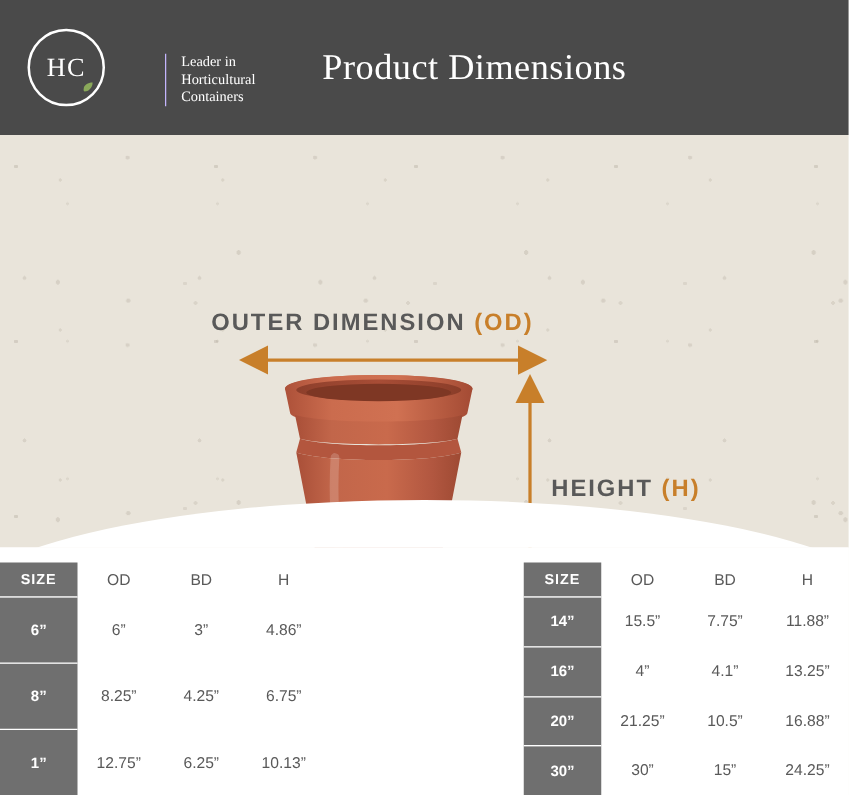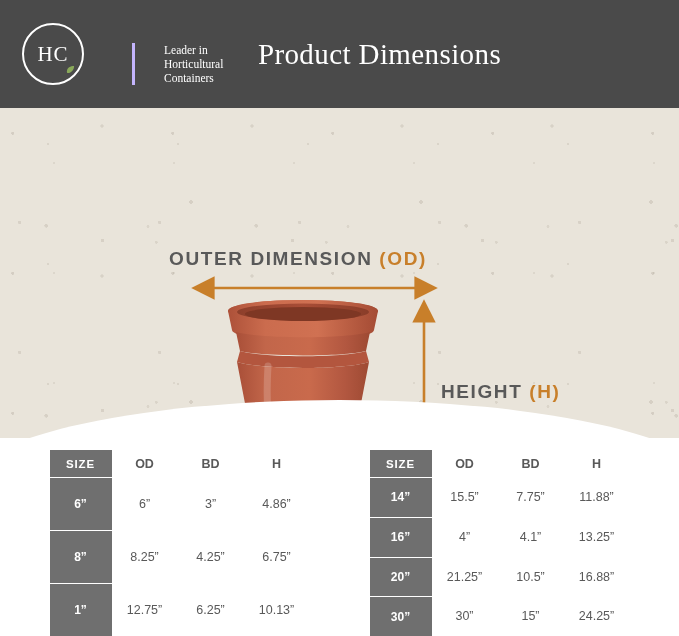--- a/index.html
+++ b/index.html
@@ -54,22 +54,22 @@
   }
   .logo-leaf {
     position: absolute;
     right: 7px;
     bottom: 9px;
     width: 9px;
     height: 9px;
   }
   .logo-text {
     margin-left: 12px;
-    padding-left: 29px;
-    border-left: 3px solid #c4b5fd;
+    padding-left: 12px;
+    border-left: 1px solid #c4b5fd;
     color: #ffffff;
     font-family: "Liberation Serif", serif;
     font-size: 11.5px;
     line-height: 14px;
     white-space: nowrap;
   }
   .header-title {
     position: absolute;
     left: 0;
     right: 0;
@@ -142,21 +142,21 @@
   .lbl-od { left: 169px; top: 140px; }
   .lbl-h  { left: 441px; top: 273px; }
 
   
   .tables {
     position: relative;
     width: 679px;
     height: 198px;
     background: #ffffff;
     display: flex;
-    justify-content: center;
+    justify-content: space-between;
     gap: 60px;
     padding-top: 12px;
     box-sizing: border-box;
   }
   table.dim {
     border-collapse: collapse;
     font-family: "Liberation Sans", sans-serif;
     font-size: 12.5px;
     color: #595959;
   }
@@ -166,21 +166,21 @@
     font-size: 11.5px;
     font-weight: bold;
     letter-spacing: 0.8px;
     width: 60px;
     height: 25px;
     text-align: center;
   }
   table.dim th.col-head {
     color: #595959;
     font-size: 12.5px;
-    font-weight: bold;
+    font-weight: normal;
     width: 64px;
     height: 25px;
     text-align: center;
   }
   table.dim td.size-cell {
     background: #6f6f6f;
     color: #ffffff;
     font-size: 12px;
     font-weight: bold;
     text-align: center;

